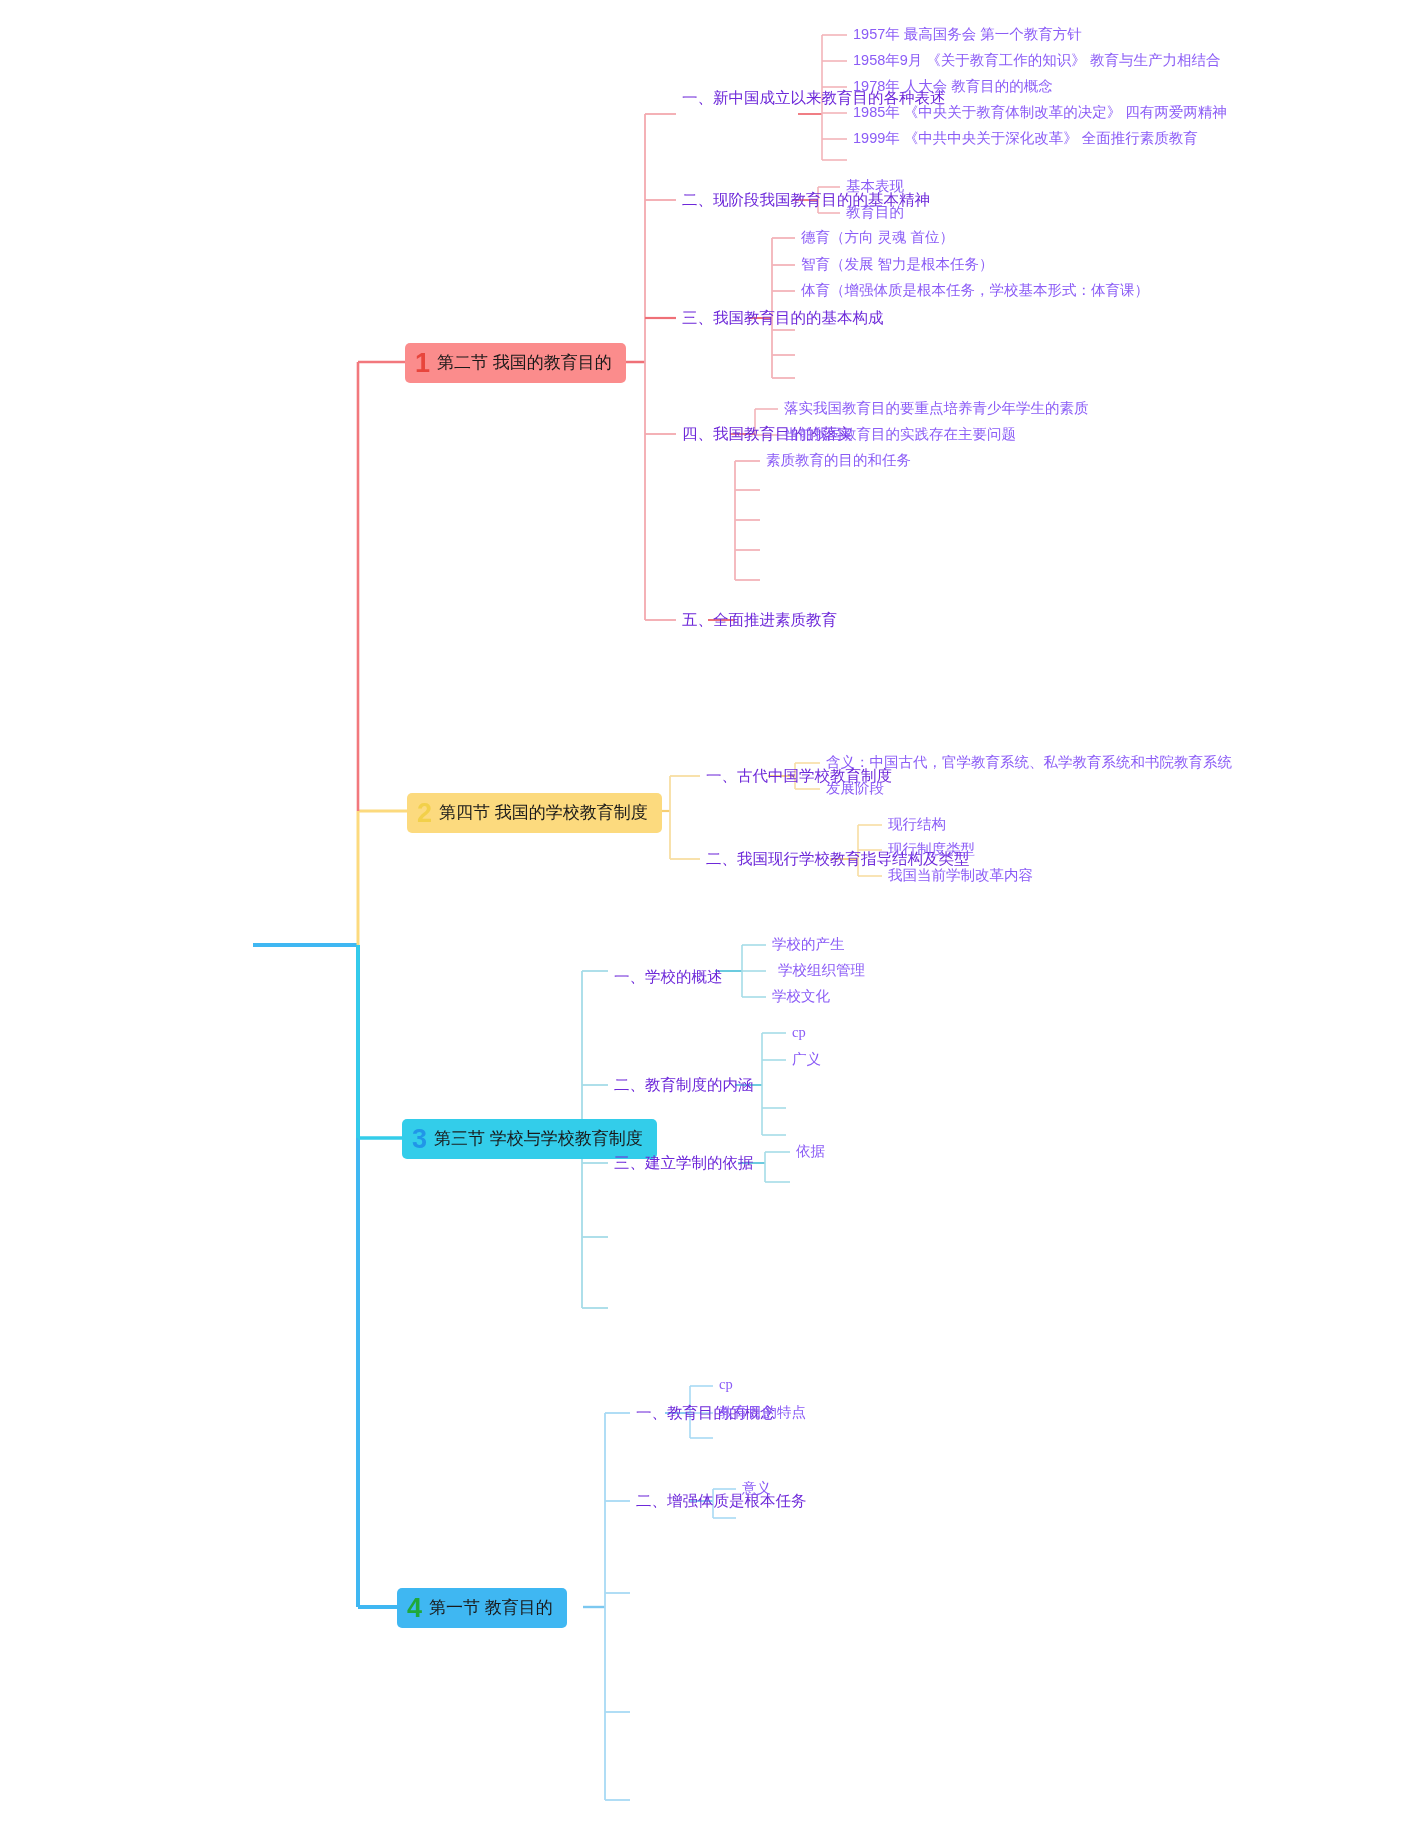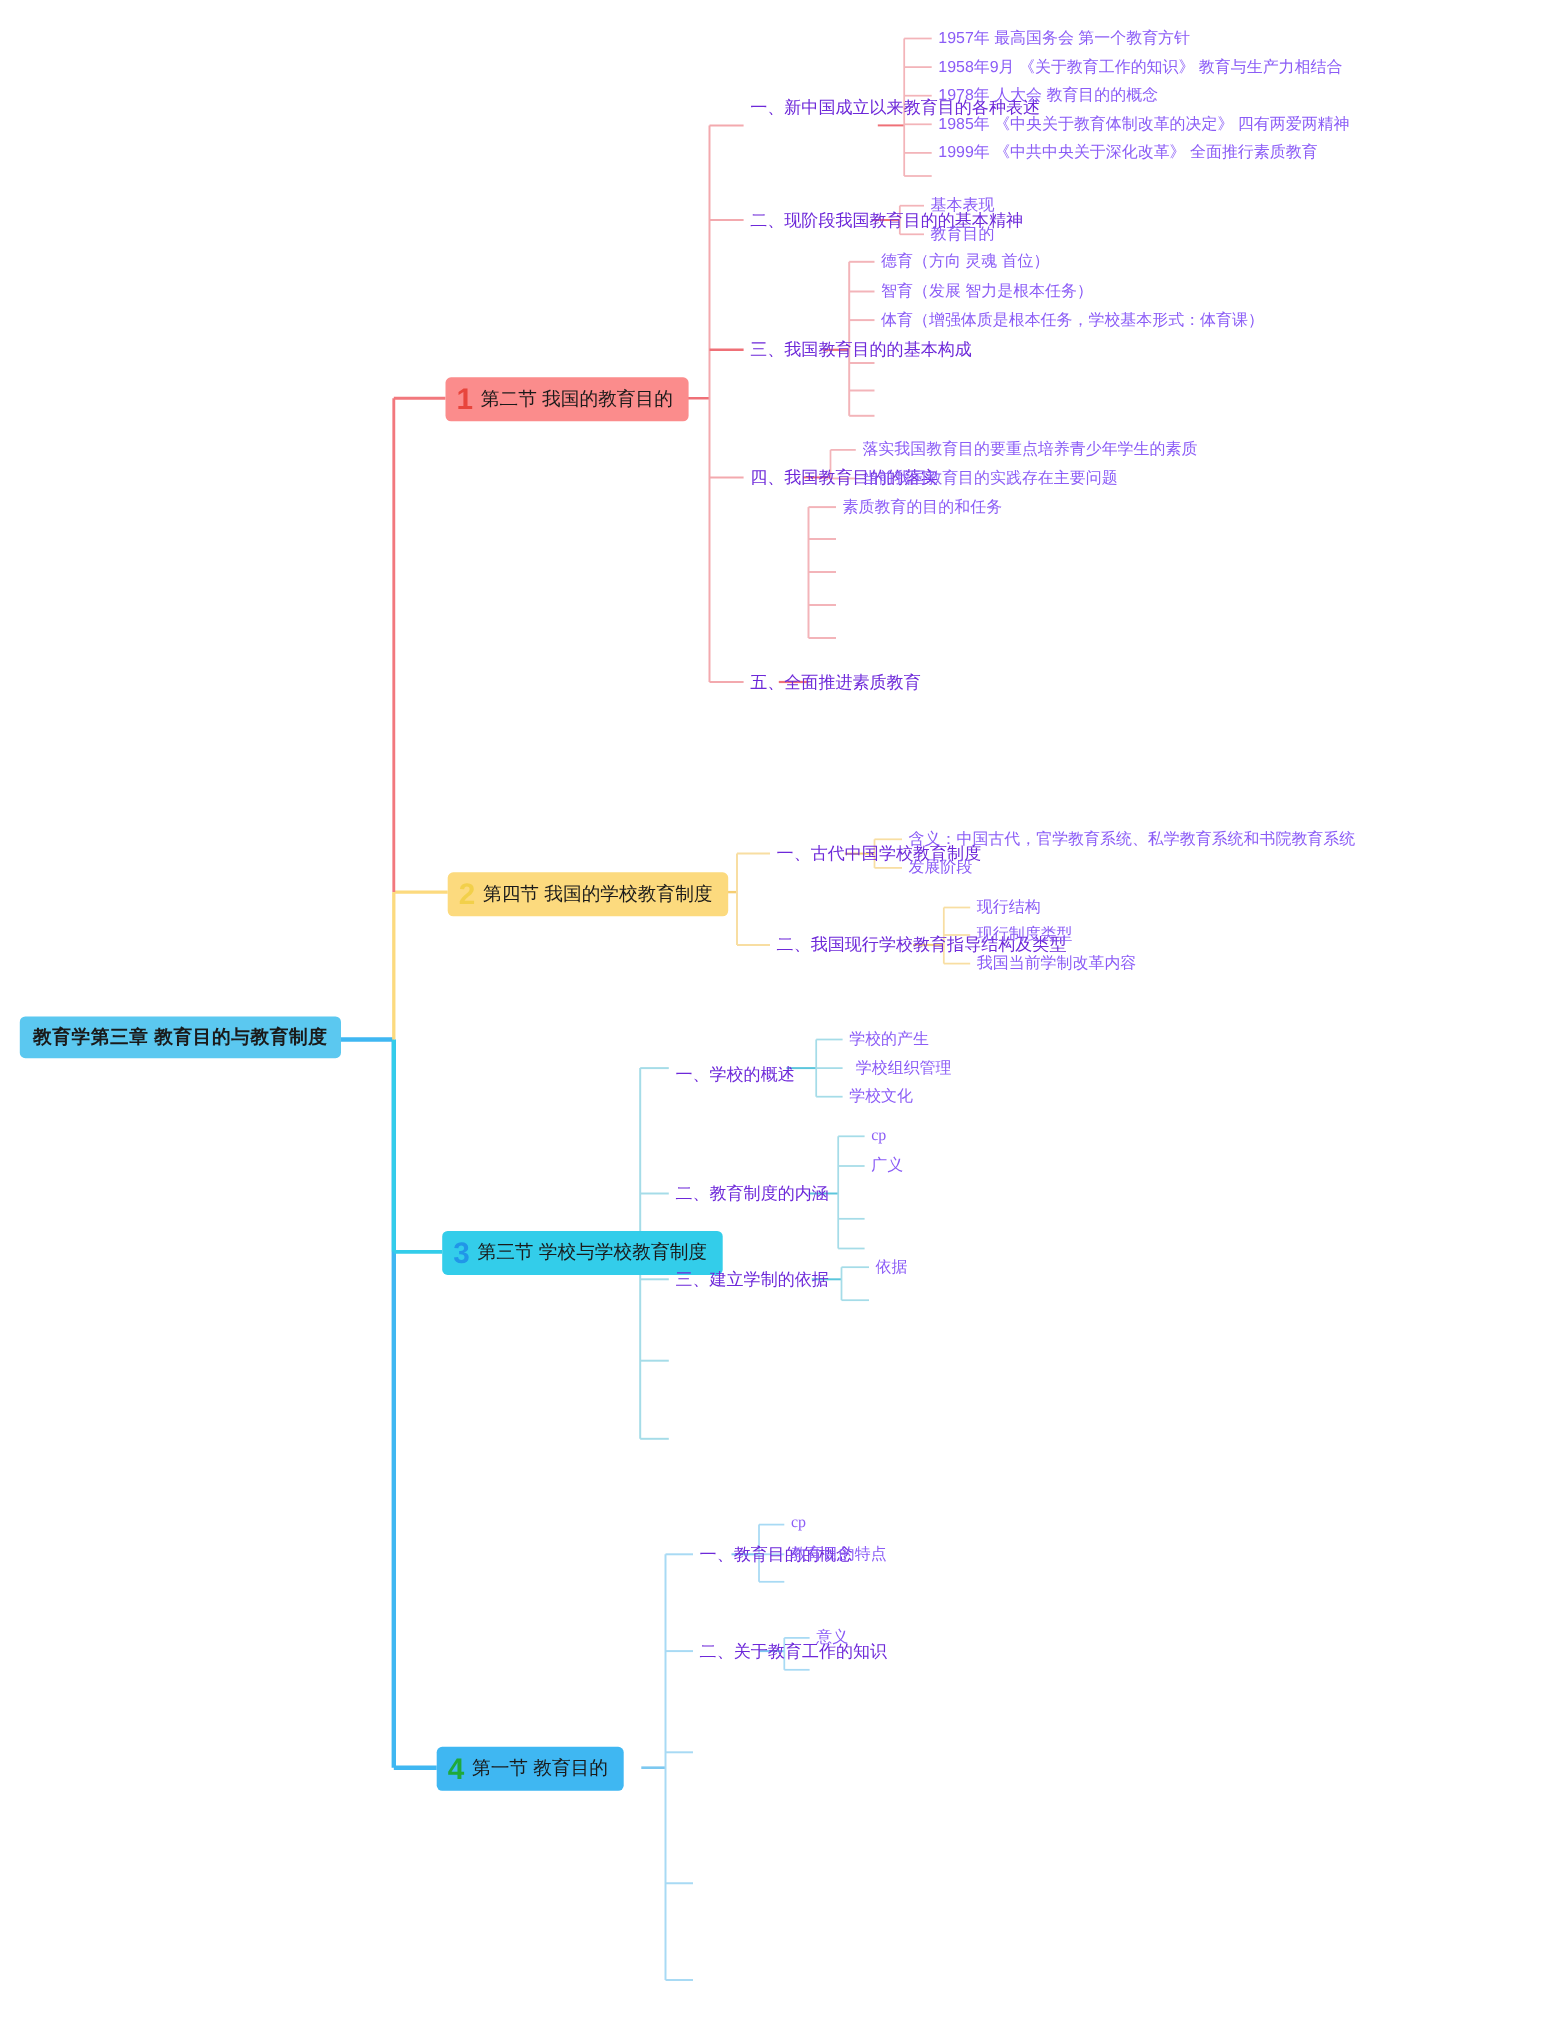--- a/index.html
+++ b/index.html
@@ -151,23 +151,20 @@
       <path d="M690 1438 H713" stroke="#A8DAF4" stroke-width="1.6"></path>
 
       <path d="M690 1501 H713" stroke="#7CC8F0" stroke-width="1.8"></path>
       <path d="M713 1489 V1518" stroke="#A8DAF4" stroke-width="1.6"></path>
       <path d="M713 1489 H736" stroke="#A8DAF4" stroke-width="1.6"></path>
       <path d="M713 1518 H736" stroke="#A8DAF4" stroke-width="1.6"></path>
 
     </g>
   </svg>
 
-  <div class="node root-node" style="left:18px;top:924px;">
-    <span>教育学第三章 教育目的与教育制度</span>
-  </div>
 
   <div class="node l1 l1-red" style="left:405px;top:343px;">
     <span class="badge">1</span>
     <span>第二节 我国的教育目的</span>
   </div>
 
   <div class="node l2" style="left:682px;top:88px;"><span>一、新中国成立以来教育目的各种表述</span></div>
   <div class="node l2" style="left:682px;top:190px;"><span>二、现阶段我国教育目的的基本精神</span></div>
   <div class="node l2" style="left:682px;top:308px;"><span>三、我国教育目的的基本构成</span></div>
   <div class="node l2" style="left:682px;top:424px;"><span>四、我国教育目的的落实</span></div>
@@ -223,20 +220,20 @@
   <div class="node l3" style="left:792px;top:1050px;"><span>广义</span></div>
 
   <div class="node l3" style="left:796px;top:1142px;"><span>依据</span></div>
 
   <div class="node l1 l1-blue" style="left:397px;top:1588px;">
     <span class="badge">4</span>
     <span>第一节 教育目的</span>
   </div>
 
   <div class="node l2" style="left:636px;top:1403px;"><span>一、教育目的的概念</span></div>
-  <div class="node l2" style="left:636px;top:1491px;"><span>二、关于教育工作的知识</span></div>
+  <div class="node l2" style="left:636px;top:1491px;"><span>二、增强体质是根本任务</span></div>
 
   <div class="node l3 serif" style="left:719px;top:1376px;"><span>cp</span></div>
   <div class="node l3" style="left:719px;top:1403px;"><span>教育目的特点</span></div>
 
   <div class="node l3" style="left:742px;top:1479px;"><span>意义</span></div>
 
 </div>
 
 </body></html>

